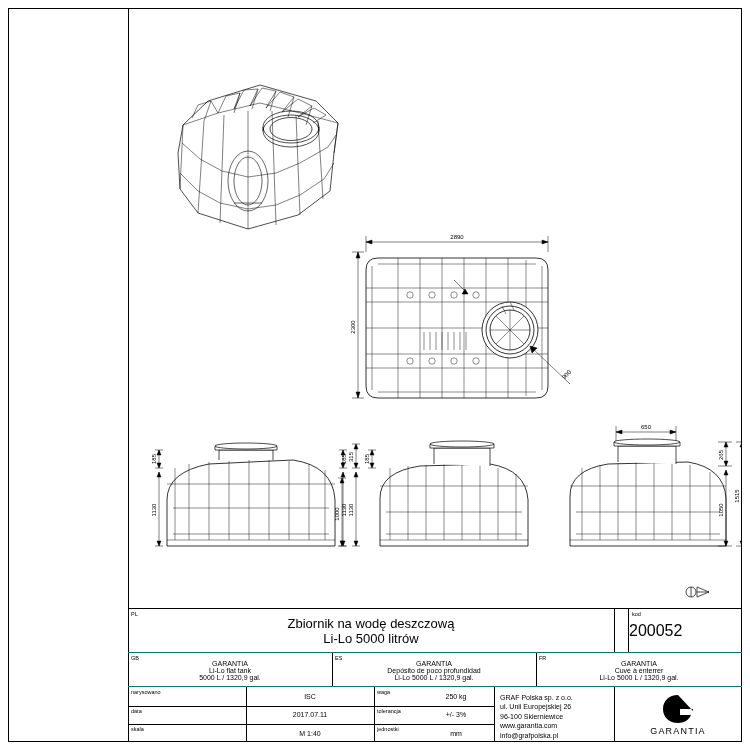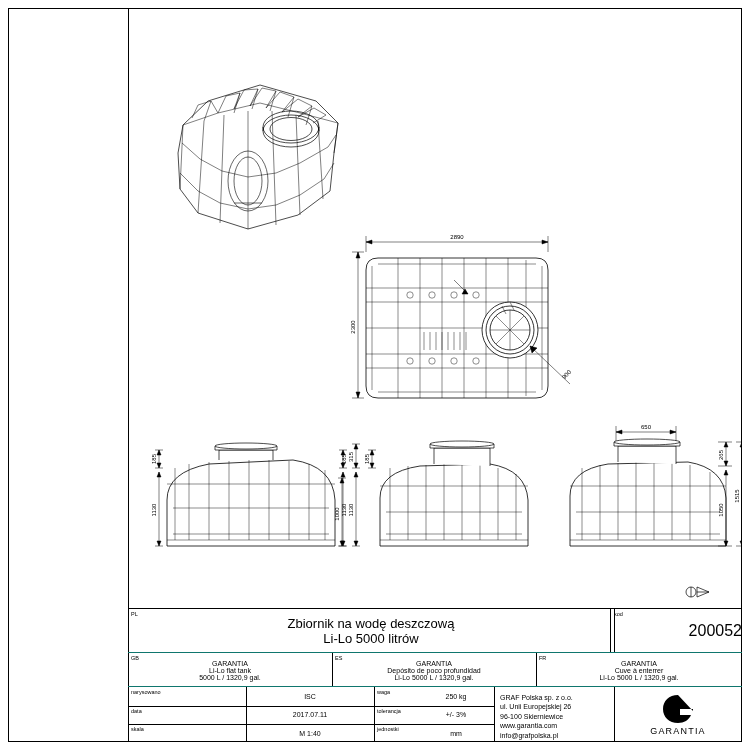--- a/index.html
+++ b/index.html
@@ -16,21 +16,21 @@
   
   .tb{position:absolute;left:128px;top:608px;width:614px;height:134px;box-sizing:border-box;}
   .tb .row{position:absolute;left:0;box-sizing:border-box;border-top:1px solid #0f766e;width:614px;}
   .sm{font-size:7px;}
   .lg{font-size:13px;}
   .xl{font-size:16px;}
   .leftlab{position:absolute;left:3px;top:2px;font-size:5.5px;}
   .r1{top:0;height:44px;}
   .r2{top:44px;height:34px;}
   .r3{top:78px;height:56px;}
-  .kodbox{position:absolute;right:0;top:0;width:132px;height:44px;border-left:1px solid #000;box-sizing:border-box;display:flex;align-items:center;justify-content:flex-end;}
+  .kodbox{position:absolute;right:0;top:0;width:114px;height:44px;border-left:1px solid #000;box-sizing:border-box;display:flex;align-items:center;justify-content:flex-start;}
   .proj{position:absolute;left:0;top:0;right:128px;height:44px;display:flex;flex-direction:column;align-items:center;justify-content:center;}
   .langcell{position:absolute;top:0;height:34px;box-sizing:border-box;display:flex;flex-direction:column;align-items:center;justify-content:center;}
   .vsep{position:absolute;top:0;height:100%;border-left:1px solid #000;}
   .r3lab{position:absolute;font-size:5.5px;}
   .addr{font-size:7px;line-height:1.35;}
 </style>
 </head>
 <body>
 
 <div id="sheet">

